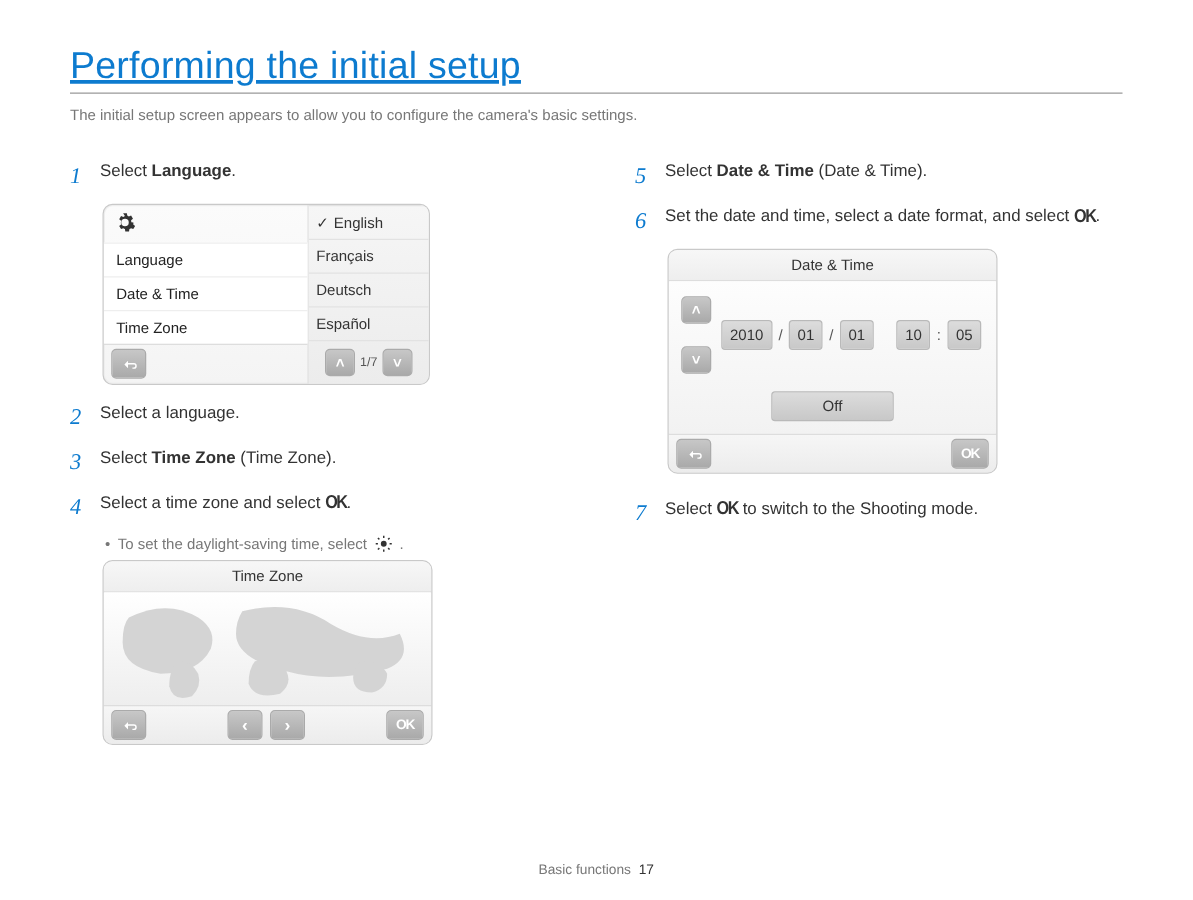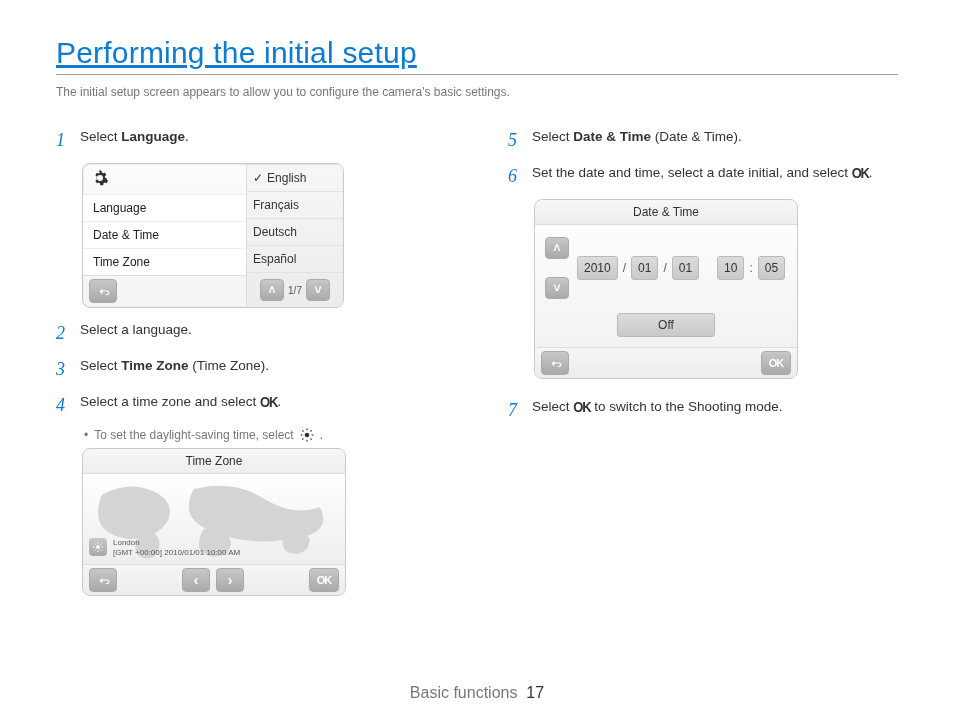--- a/index.html
+++ b/index.html
@@ -157,21 +157,21 @@
   #dt-device .ftr{
     height:30px;display:flex;align-items:center;justify-content:space-between;
     padding:0 6px;border-top:1px solid #ddd;background:linear-gradient(#f6f6f6,#ececec);
   }
 
   
   .sunsmall svg{width:14px;height:14px;vertical-align:-3px;}
 
   .footer{
     position:absolute;left:0;right:0;bottom:18px;text-align:center;
-    font-size:16px;color:var(--light);
+    font-size:11px;color:var(--light);
   }
   .footer .page{color:#333;}
 </style>
 </head>
 <body>
 
 <h1 class="title">Performing the initial setup</h1>
 <div class="rule"></div>
 <div class="intro">The initial setup screen appears to allow you to configure the camera's basic settings.</div>
 
@@ -272,41 +272,20 @@
               </linearGradient>
             </defs>
           <g fill="#d4d4d4">
             <path d="M20 20q30-15 55 0 15 10 10 25-10 20-40 20-30-5-30-25 0-15 5-20z"></path>
             <path d="M60 55q10 0 15 10 3 10-5 18-15 5-18-8 0-15 8-20z"></path>
             <path d="M110 15q40-10 70 10 30 18 55 8 10 20-10 28-45 12-80 2-40-10-40-30 0-10 5-18z"></path>
             <path d="M120 55q15-3 25 8 5 10-5 18-20 5-25-8 0-12 5-18z"></path>
             <path d="M205 55q15 0 20 10 0 12-12 15-15 0-15-12 0-10 7-13z"></path>
           </g>
         </svg>
-        <div class="info">
-          <div class="sun">
-            <svg viewBox="0 0 24 24" fill="#fff">
-                <circle cx="12" cy="12" r="4"></circle>
-                <g stroke="#fff" stroke-width="2">
-                  <line x1="12" y1="2" x2="12" y2="5"></line>
-                  <line x1="12" y1="19" x2="12" y2="22"></line>
-                  <line x1="2" y1="12" x2="5" y2="12"></line>
-                  <line x1="19" y1="12" x2="22" y2="12"></line>
-                  <line x1="5" y1="5" x2="7" y2="7"></line>
-                  <line x1="17" y1="17" x2="19" y2="19"></line>
-                  <line x1="5" y1="19" x2="7" y2="17"></line>
-                  <line x1="17" y1="7" x2="19" y2="5"></line>
-                </g>
-              </svg>
-          </div>
-          <div class="txt">
-            <div>London</div>
-            <div>[GMT +00:00] 2010/01/01 10:00 AM</div>
-          </div>
-        </div>
       </div>
       <div class="ftr">
         <span class="iconbtn">
           <svg width="14" height="14" viewBox="0 0 24 24" fill="#fff">
               <path d="M9 14l-5-5 5-5v3h8a4 4 0 010 8h-2v-2h2a2 2 0 000-4H9v5z" transform="translate(2 4)"></path>
             </svg>
         </span>
         <span class="arrows">
           <span class="iconbtn">‹</span>
           <span class="iconbtn">›</span>
@@ -322,21 +301,21 @@
     <div class="step">
       <div class="num">5</div>
       <div class="txt">
         <span>Select </span><b>Date &amp; Time</b><span> (Date &amp; Time).</span>
       </div>
     </div>
 
     <div class="step">
       <div class="num">6</div>
       <div class="txt">
-        <span>Set the date and time, select a date initial, and select </span><span class="okglyph">OK</span><span>.</span>
+        <span>Set the date and time, select a date format, and select </span><span class="okglyph">OK</span><span>.</span>
       </div>
     </div>
 
     <div id="dt-device" class="device">
       <div class="titlebar">Date &amp; Time</div>
       <div class="body">
         <div class="rowdt">
           <div class="updown">
             <span class="iconbtn small">˄</span>
             <span class="iconbtn small">˅</span>

